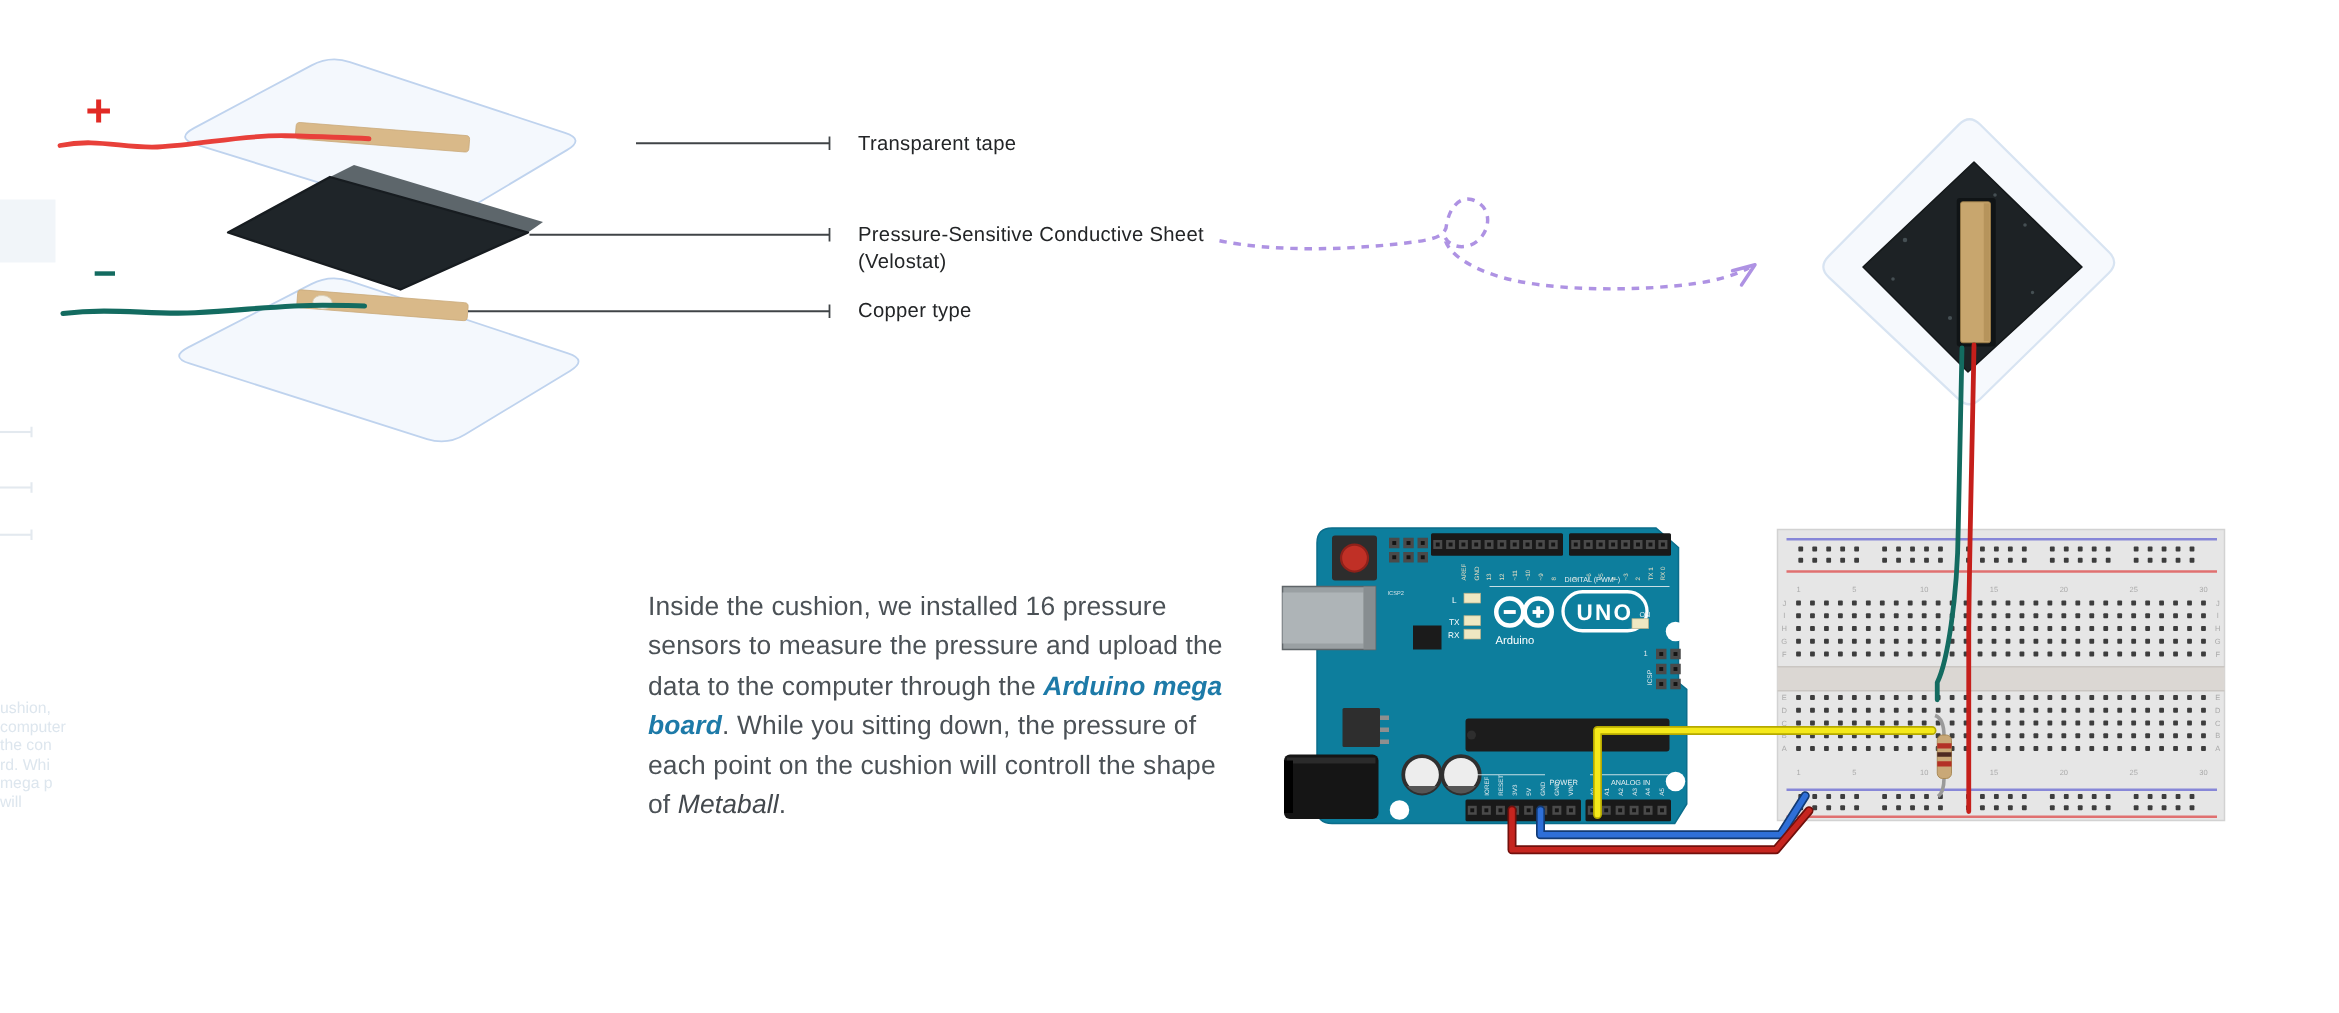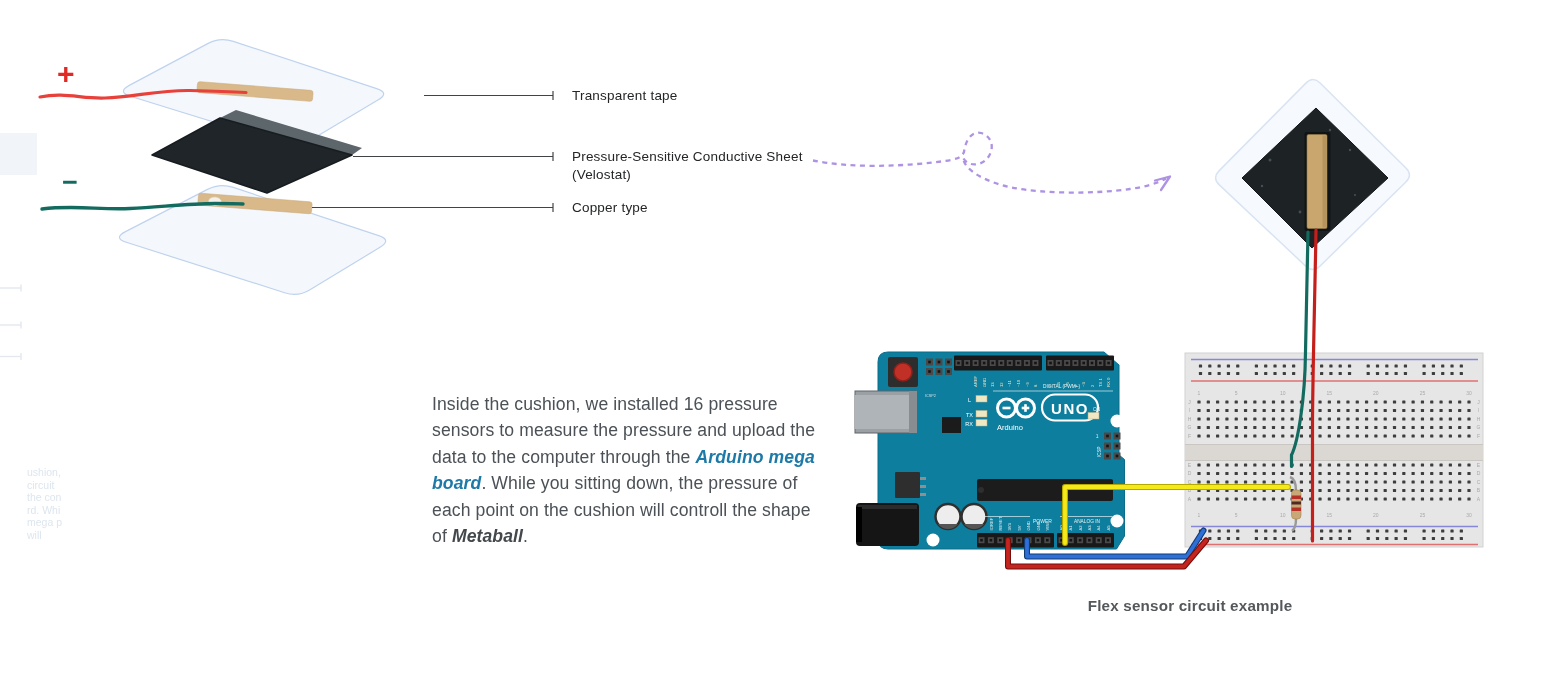--- a/index.html
+++ b/index.html
@@ -12,25 +12,25 @@
   html,body{margin:0;padding:0;background:#fff;}
   #page{position:relative;width:1559px;height:675px;background:#ffffff;overflow:hidden;
         font-family:"Liberation Sans",sans-serif;}
   #art{position:absolute;left:0;top:0;}
   svg text{font-family:"Liberation Sans",sans-serif;}
   .diagram-label{font-size:13.5px;fill:var(--label_dark);letter-spacing:.2px;}
   #description{position:absolute;left:432px;top:391px;width:386px;font-size:17.6px;
                line-height:26.4px;color:var(--text_dark);letter-spacing:.1px;}
   .seg-normal{}
   .seg-em-blue{color:var(--accent_blue);font-weight:bold;font-style:italic;}
-  .seg-em-dark{color:#43484d;font-weight:bold;font-style:italic;}
+  .seg-em-dark{color:#43484d;font-weight:normal;font-style:italic;}
   #caption{position:absolute;left:1040px;top:597px;width:300px;text-align:center;
            font-size:15.2px;font-weight:bold;color:var(--caption_gray);letter-spacing:.2px;}
   #ghost-paragraph{position:absolute;left:0;top:466px;width:60px;font-size:10.5px;
-                   line-height:12.6px;color:#dde6ee;white-space:nowrap;padding-left:27px;}
+                   line-height:12.6px;color:#dde6ee;white-space:nowrap;}
 </style>
 </head>
 <body>
 
 <div id="page">
 
 <svg id="art" width="1559" height="675" viewBox="0 0 1559 675">
 
   <g>
     <rect x="0" y="133" width="37" height="42" fill="#f1f5f9"></rect>
@@ -780,24 +780,23 @@
   </g>
 
   <g fill="none" stroke-linecap="round">
     <path d="M1308,232 C1307,280 1306.5,320 1305.5,352 C1305,400 1298,442 1291.5,455 L1291.5,466.5" style="stroke:var(--wire_green)" stroke-width="3.2"></path>
     <path d="M1316,230 C1315,290 1313,360 1312.5,420 L1312.5,541" style="stroke:var(--sensor_red)" stroke-width="3.2"></path>
   </g>
 </svg>
 
 <div id="description"><span class="seg-normal">Inside the cushion, we installed 16 pressure sensors to measure the pressure and upload the data to the computer through the </span><span class="seg-em-blue">Arduino mega board</span><span class="seg-normal">. While you sitting down, the pressure of each point on the cushion will controll the shape of </span><span class="seg-em-dark">Metaball</span><span class="seg-normal">.</span></div>
 
-<div id="caption">Flex sensor circuit example</div>
 
 <div id="ghost-paragraph">
       <div>ushion,</div>
-      <div>circuit</div>
+      <div>computer</div>
       <div>the con</div>
       <div>rd. Whi</div>
       <div>mega p</div>
       <div>will</div>
     </div>
 
 </div>
 
 </body></html>

